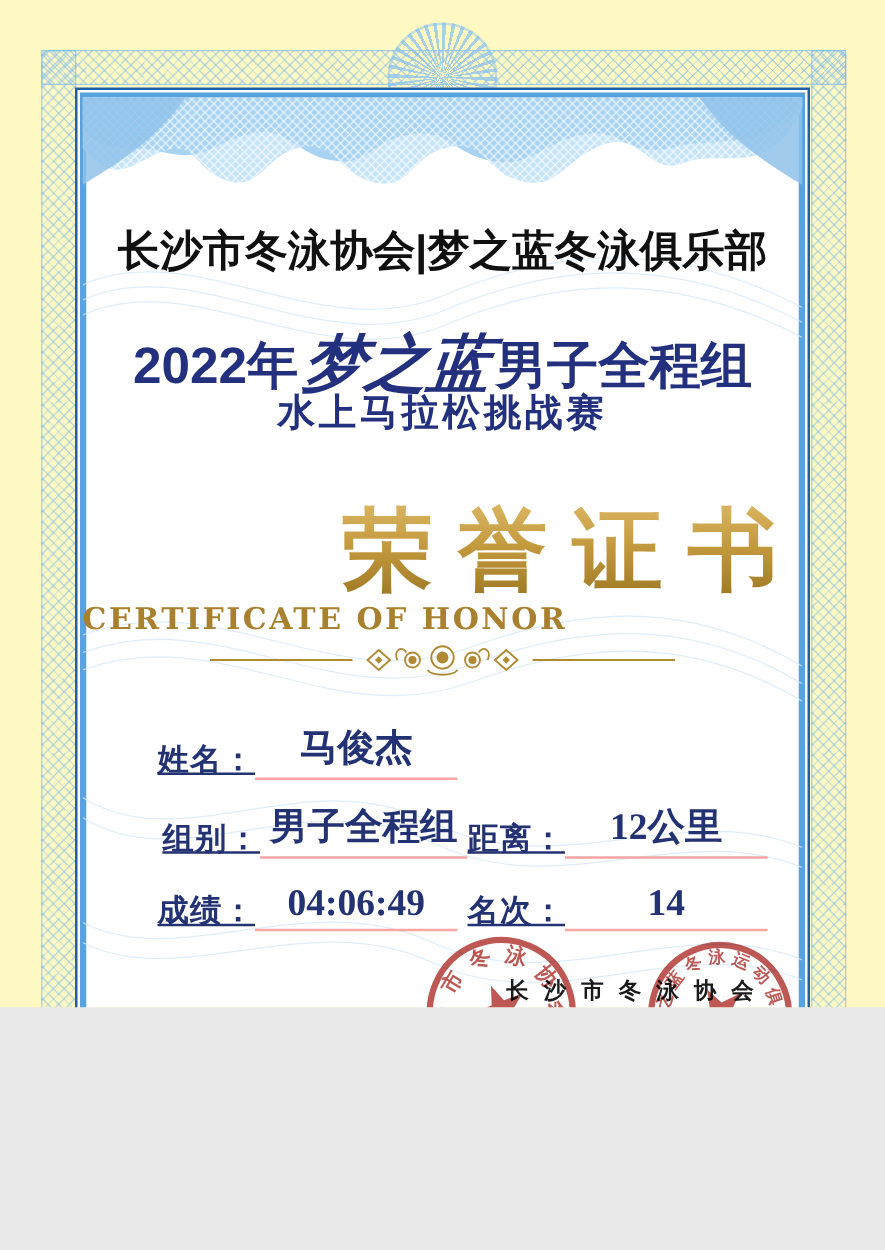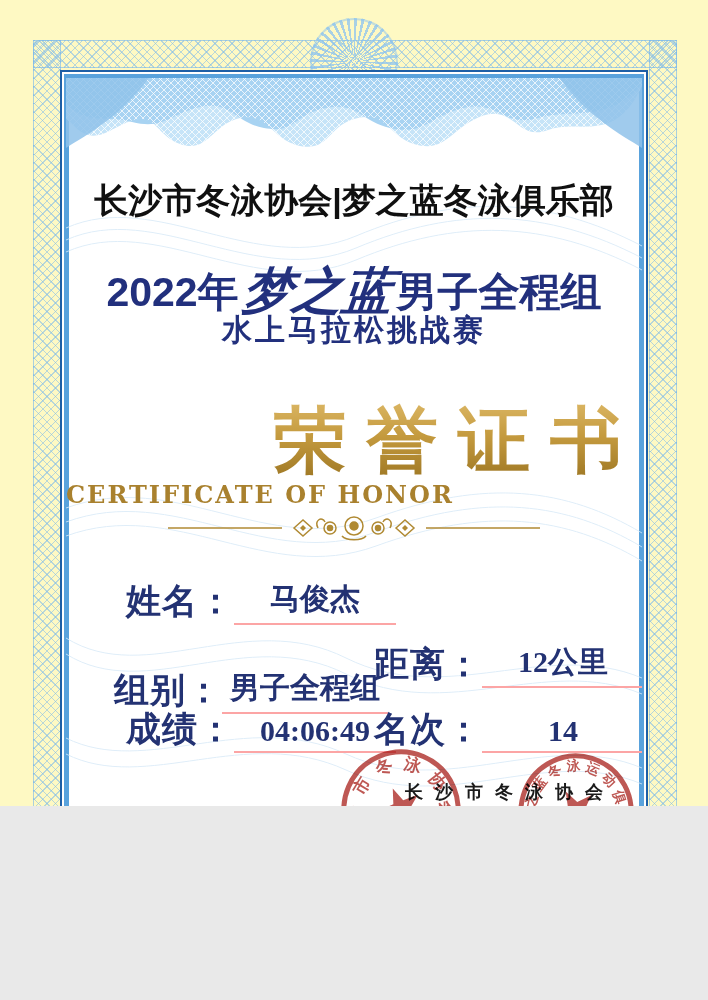--- a/index.html
+++ b/index.html
@@ -46,25 +46,25 @@
         font-size:72px;letter-spacing:20px;text-indent:20px;
         background:linear-gradient(180deg,#e0bc6c 0%,#c49a3e 45%,#96701f 100%);
         -webkit-background-clip:text;background-clip:text;color:transparent;}
   .award-en{position:absolute;z-index:4;left:0;top:402px;width:576px;text-align:left;
         font-family:"DejaVu Serif","Liberation Serif",serif;font-weight:bold;
         font-size:24px;letter-spacing:2px;color:#a9812e;}
   .divider{position:absolute;z-index:4;left:98px;top:432px;}
   
   .fgroup{position:absolute;z-index:4;display:flex;align-items:flex-end;
         font-family:"Liberation Serif","DejaVu Serif",serif;color:#233273;}
-  .flabel{font-size:35px;font-weight:600;letter-spacing:1px;white-space:nowrap;}
+  .flabel{font-size:25px;font-weight:600;letter-spacing:1px;white-space:nowrap;text-decoration:underline;}
   .fvalue{border-bottom:2px solid #fca5a5;min-width:146px;text-align:center;
         font-size:30px;font-weight:600;padding:0 8px 3px 8px;white-space:nowrap;}
   .g-name{left:60px;top:500px;}
-  .g-group{left:48px;top:563px;margin-top:26px;}
+  .g-group{left:64px;top:563px;}
   .g-distance{left:308px;top:563px;}
   .g-result{left:60px;top:628px;justify-content:space-between;}
   .g-rank{left:308px;top:628px;}
   
   .sig{position:absolute;z-index:4;left:300px;width:276px;text-align:center;
         font-family:"Liberation Serif","DejaVu Serif",serif;color:#1a1a1a;}
   .sig-org{top:702px;font-size:18px;font-weight:600;letter-spacing:12px;text-indent:12px;}
   .sig-club{top:740px;font-size:20px;font-weight:600;letter-spacing:1px;}
   .sig-date{top:772px;font-size:21px;font-weight:600;letter-spacing:2px;}
   .stamp{position:absolute;z-index:5;mix-blend-mode:multiply;opacity:.88;}

